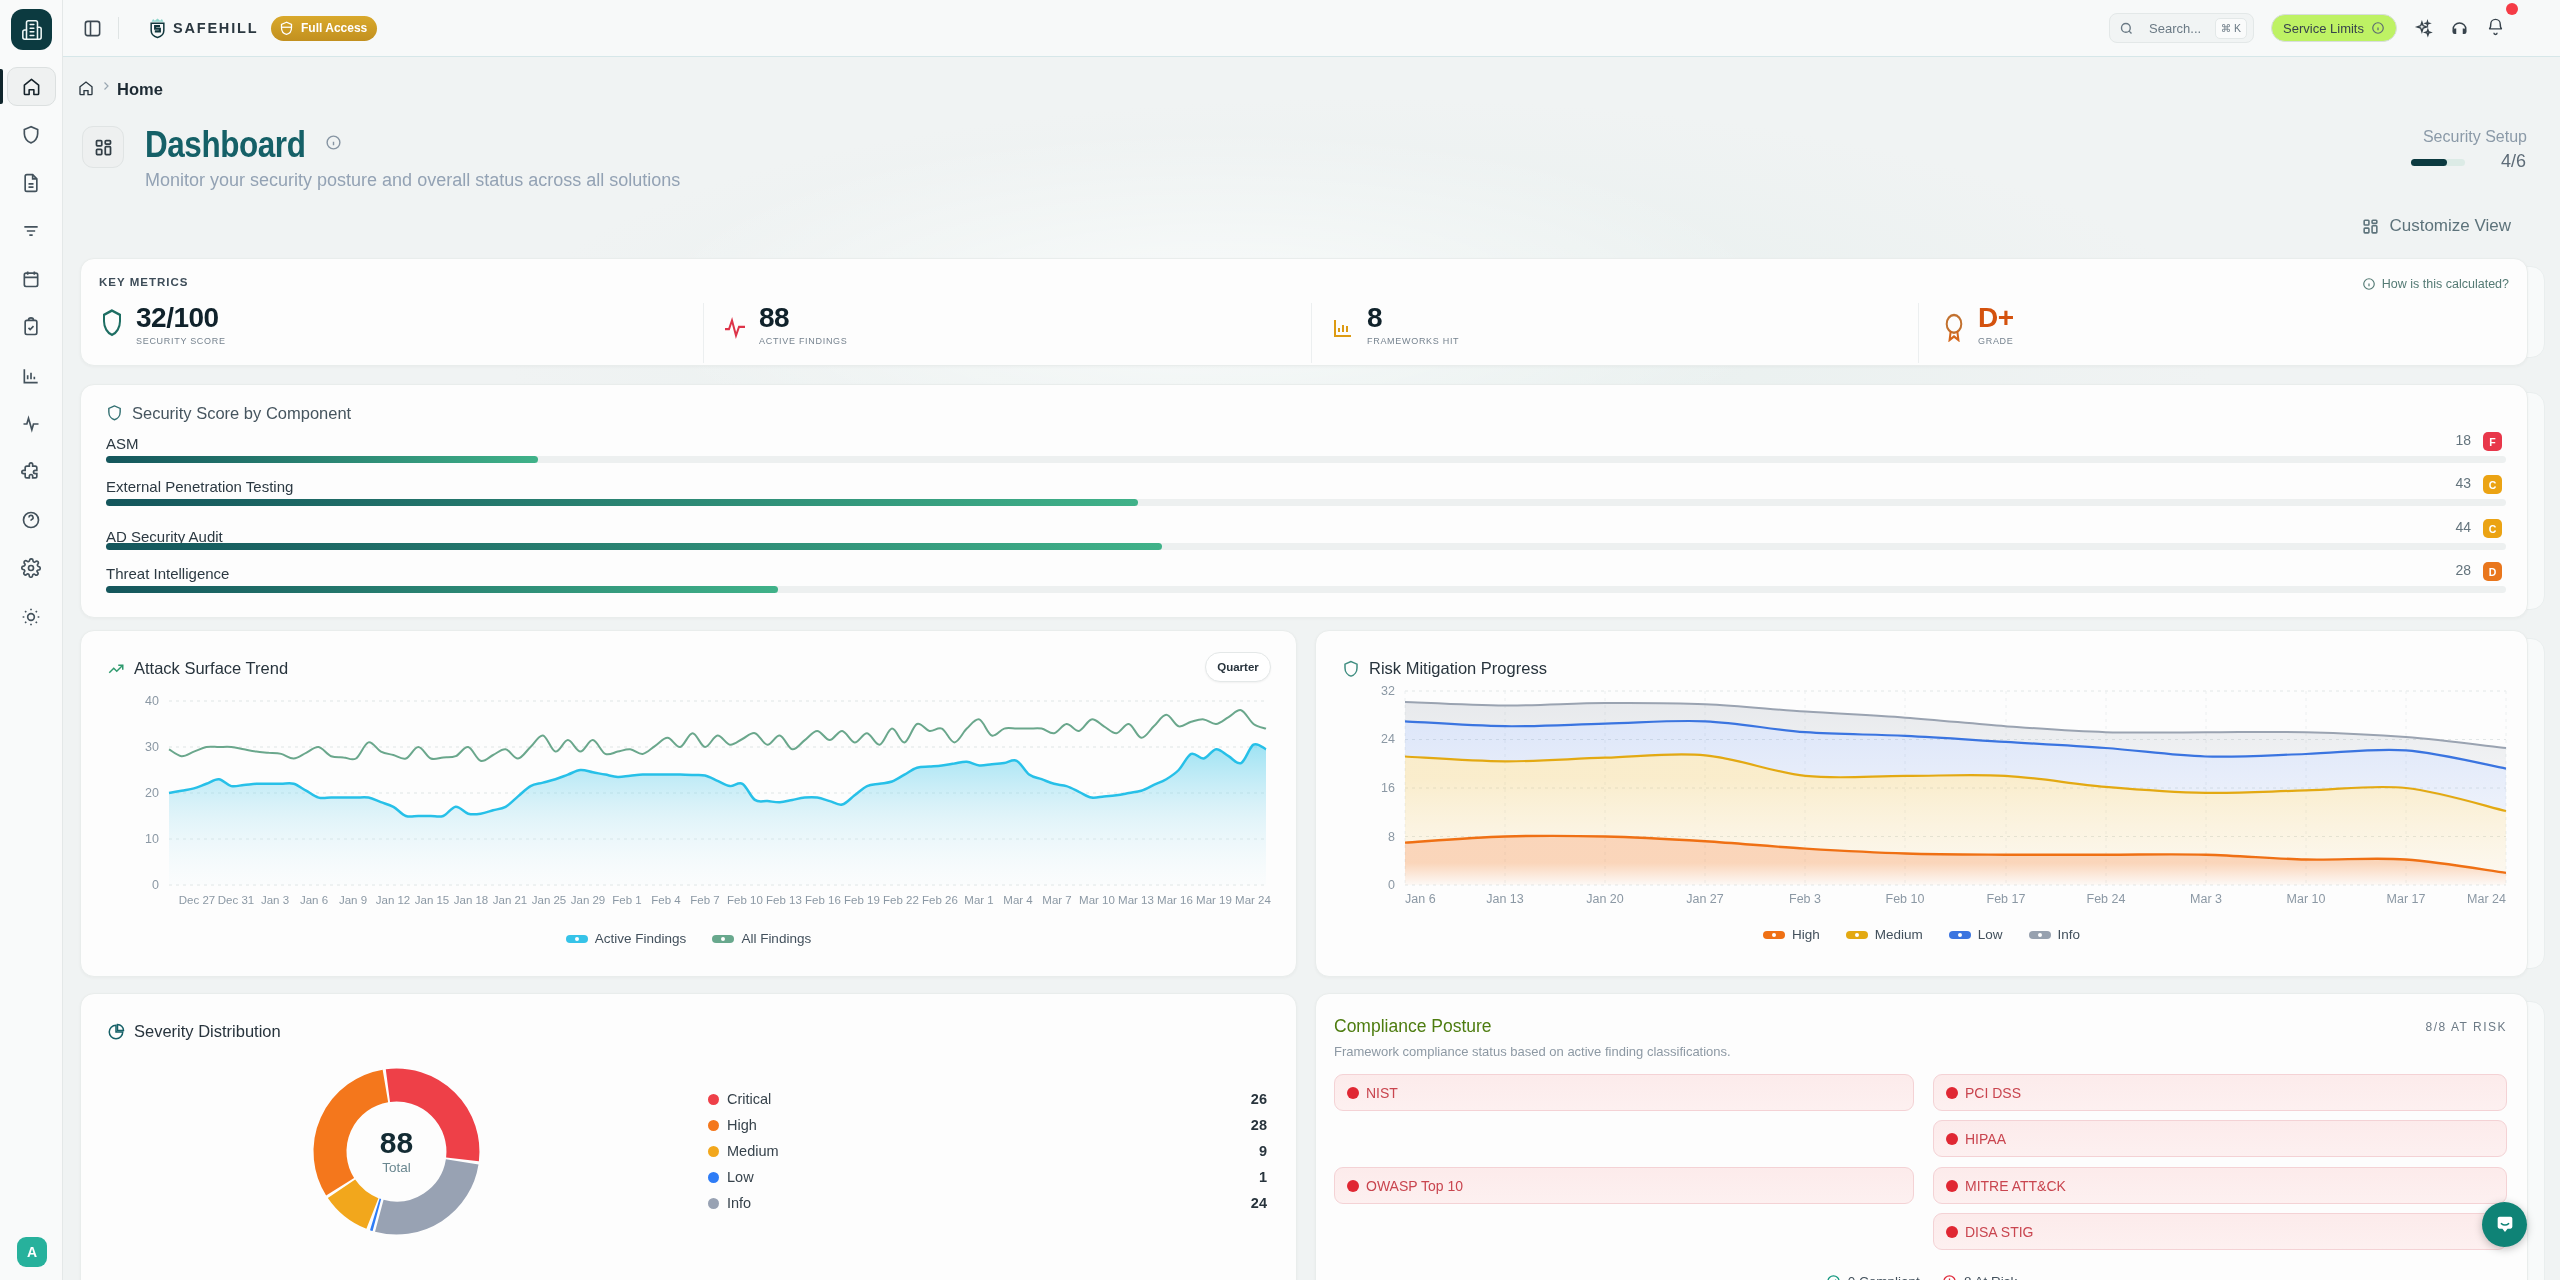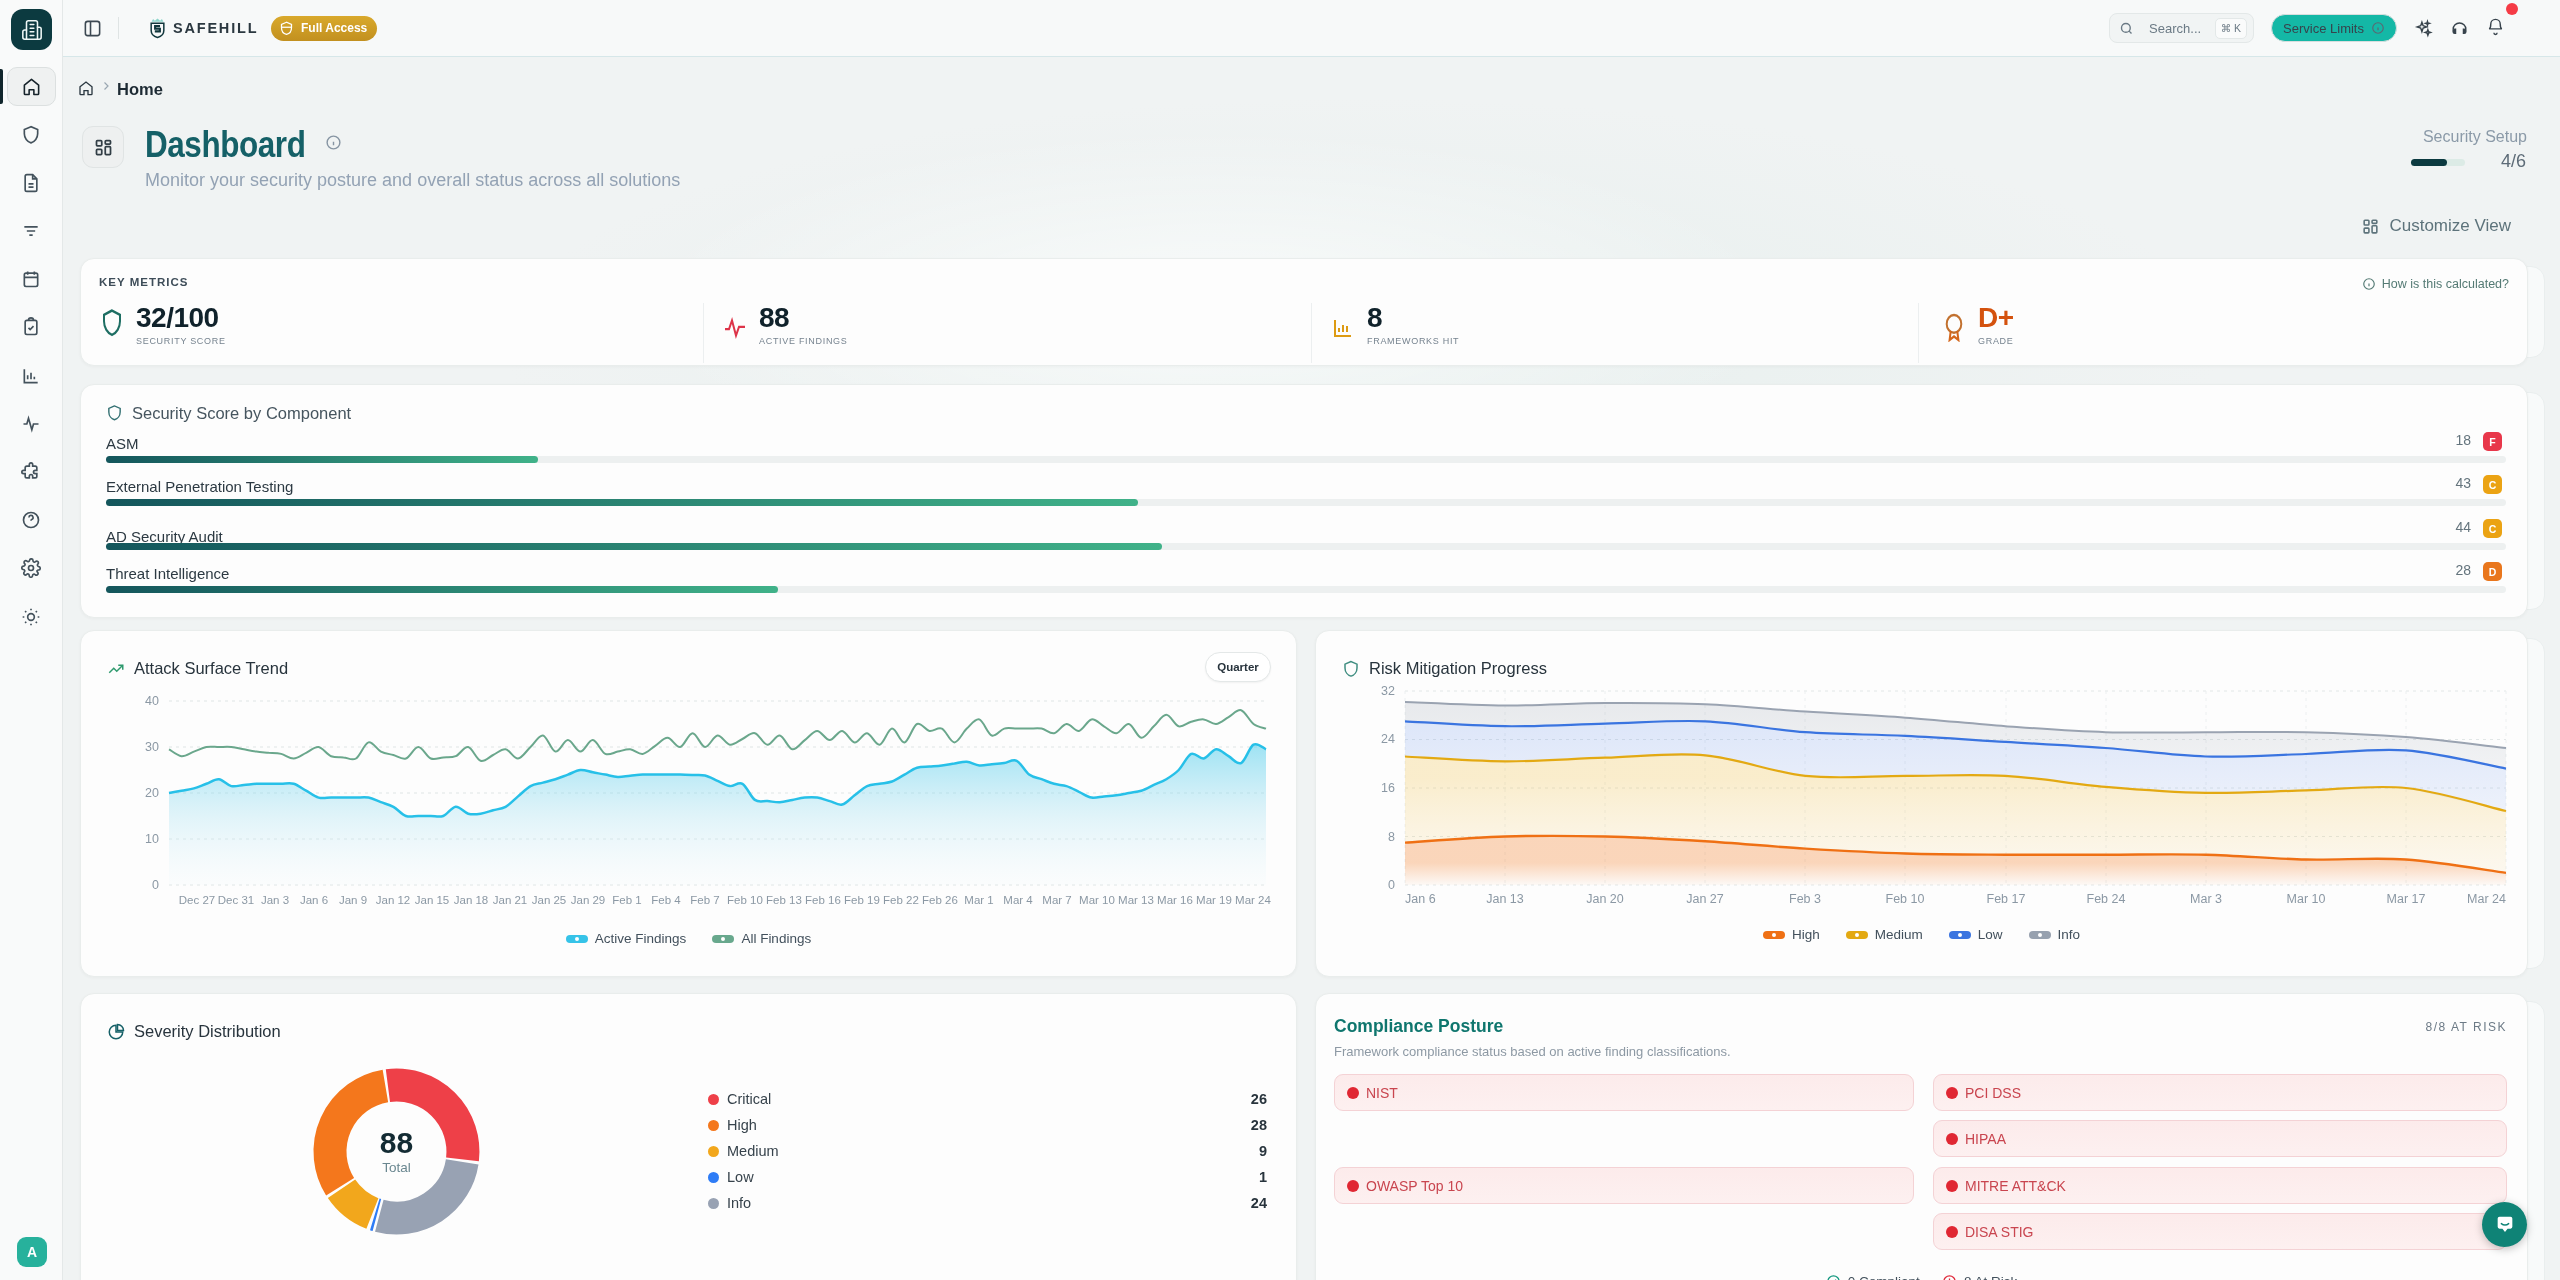--- a/index.html
+++ b/index.html
@@ -17,21 +17,21 @@
 .tb-l{position:absolute;left:0;top:0;height:100%;display:flex;align-items:center}
 #panelico{margin-left:20px;width:19px;height:19px;color:#3c4852}
 .tbdiv{width:1px;height:22px;background:#dfe4e4;margin-left:16px}
 #shlogo{margin-left:29px;display:flex;align-items:center}
 #shword{margin-left:6px}
 .fa-pill{margin-left:12px;height:25px;background:linear-gradient(180deg,#d9a92c,#c2901f);border-radius:13px;display:flex;align-items:center;padding:0 10px 0 8px;color:#fff;font-weight:bold;font-size:12px}
 .tb-r{position:absolute;right:55px;top:0;height:100%;display:flex;align-items:center;gap:17px}
 .searchbox{display:flex;align-items:center;width:145px;height:30px;background:#f1f4f4;border:1px solid #e3e8e8;border-radius:8px;padding:0 6px 0 9px;color:#6b7a85}
 .searchbox .stxt{font-size:13px;margin-left:15px;flex:1}
 .kbd{display:flex;align-items:center;background:#fafbfb;border:1px solid #e3e8e8;border-radius:5px;height:21px;padding:0 5px;font-size:10.5px;color:#6b7a85}
-.svclim{display:flex;align-items:center;height:28px;background:#14b8a6;border:1px solid #d8dede;border-radius:16px;padding:0 11px;font-size:13px;color:#37434c;gap:7px}
+.svclim{display:flex;align-items:center;height:28px;background:#bef264;border:1px solid #d8dede;border-radius:16px;padding:0 11px;font-size:13px;color:#37434c;gap:7px}
 .tbico{width:19px;height:19px;color:#37434c}
 
 #glow{position:absolute;left:63px;top:57px;right:0;height:600px;background:radial-gradient(ellipse 800px 250px at 46% 42%,rgba(255,255,255,.75),rgba(255,255,255,0) 72%),radial-gradient(ellipse 1150px 330px at 52% 48%,rgba(206,229,223,.28),rgba(206,229,223,0) 75%);pointer-events:none}
 #crumbs{position:absolute;left:78px;top:80px;display:flex;align-items:flex-start;color:#2a3740}
 #crumbs .h{font-size:16.5px;font-weight:bold;color:#1d2a33;margin-left:5px}
 #hdr-ic{position:absolute;left:82px;top:126px;width:42px;height:42px;background:#eef0f0;border:1px solid #e0e4e4;border-radius:11px;display:flex;align-items:center;justify-content:center;color:#323e46}
 #hdr-t{position:absolute;left:145px;top:124px;font-size:37px;font-weight:bold;color:#156067;letter-spacing:-.5px;transform:scaleX(.85);transform-origin:0 0}
 #hdr-info{position:absolute;left:325px;top:134px;width:17px;height:17px;color:#8795a3}
 #hdr-sub{position:absolute;left:145px;top:170px;font-size:18px;color:#93a2b4}
 #ss-lab{position:absolute;right:33px;top:128px;font-size:16px;color:#8b9aa8}
@@ -68,21 +68,21 @@
 .leg .li{display:flex;align-items:center;gap:7px}
 .lpill{width:22px;height:8px;border-radius:4px;position:relative}
 .lpill:after{content:"";position:absolute;left:50%;margin-left:-4px;top:0px;width:8px;height:8px;border-radius:50%;background:#fff;border:2px solid currentColor;box-sizing:border-box}
 
 #sev{left:80px;top:993px;width:1217px;height:330px}
 #cp{left:1315px;top:993px;width:1213px;height:330px}
 #sev .ct,#cp .ct{position:absolute;left:26px;top:28px;display:flex;align-items:center;gap:9px;font-size:16.5px;color:#28343d}
 .slegrow{position:absolute;display:flex;align-items:center;font-size:14.5px;color:#37434c}
 .sldot{width:11px;height:11px;border-radius:50%;margin-right:8px}
 .slval{position:absolute;font-size:14.5px;font-weight:bold;color:#28343d}
-#cp .t1{position:absolute;left:18px;top:22px;font-size:17.5px;font-weight:bold;color:#0f766e}
+#cp .t1{position:absolute;left:18px;top:22px;font-size:17.5px;font-weight:normal;color:#4d7c0f}
 #cp .t2{position:absolute;right:20px;top:26px;font-size:12px;letter-spacing:1.5px;color:#6c7a86}
 #cp .t3{position:absolute;left:18px;top:50px;font-size:13px;color:#8d99a4}
 .fpill{position:absolute;height:37px;background:linear-gradient(180deg,#fcebeb,#fdf0f0);border:1px solid #f4d2d5;border-radius:9px;display:flex;align-items:center;padding-left:12px;font-size:14px;color:#c9454f}
 .fdot{width:12px;height:12px;border-radius:50%;background:#e02733;margin-right:7px}
 #chatbtn{position:absolute;left:2482px;top:1202px;width:45px;height:45px;background:#0f8376;border-radius:50%;box-shadow:0 2px 8px rgba(0,0,0,.25);display:flex;align-items:center;justify-content:center}
 </style>
 </head>
 <body>
 <div id="glow"></div>
 

